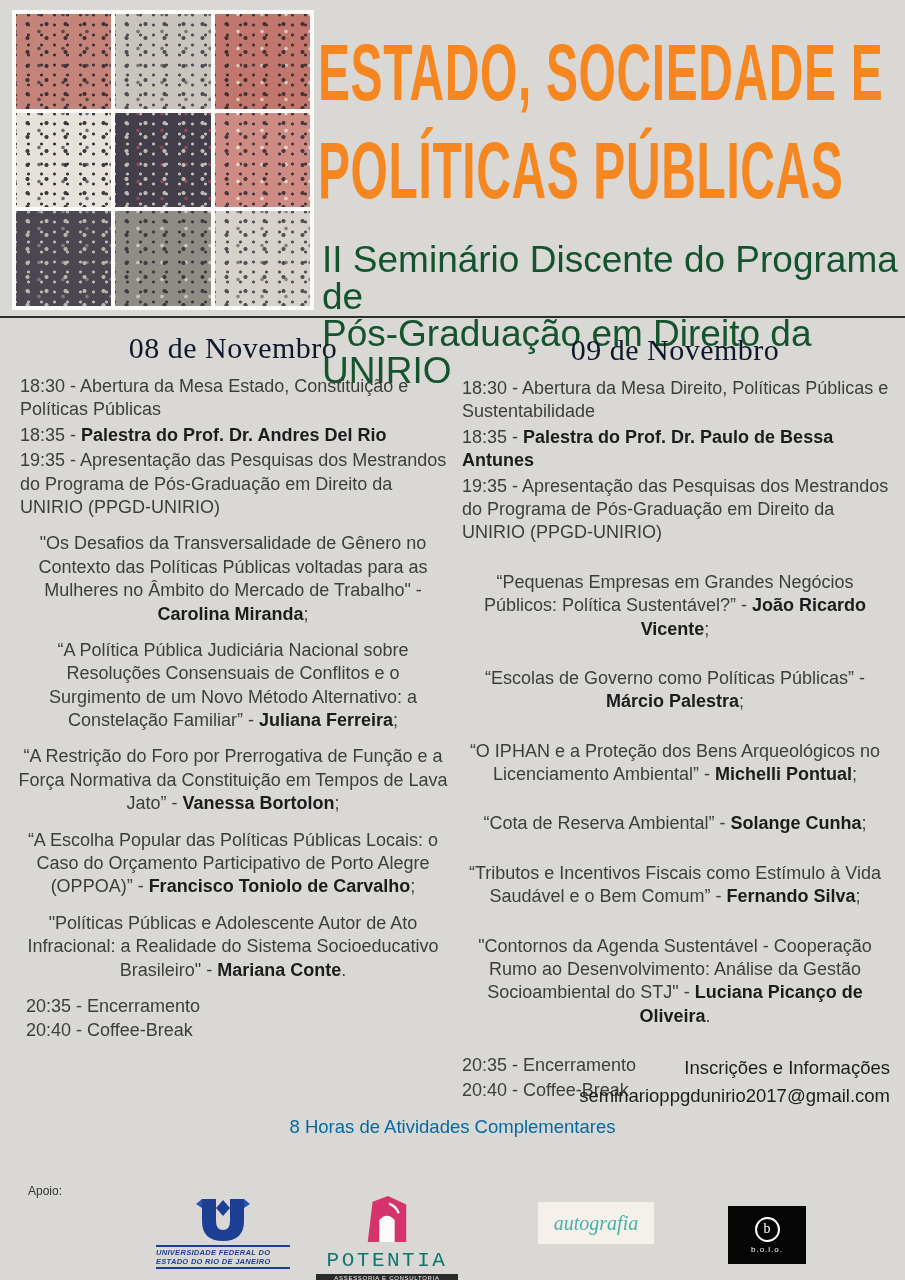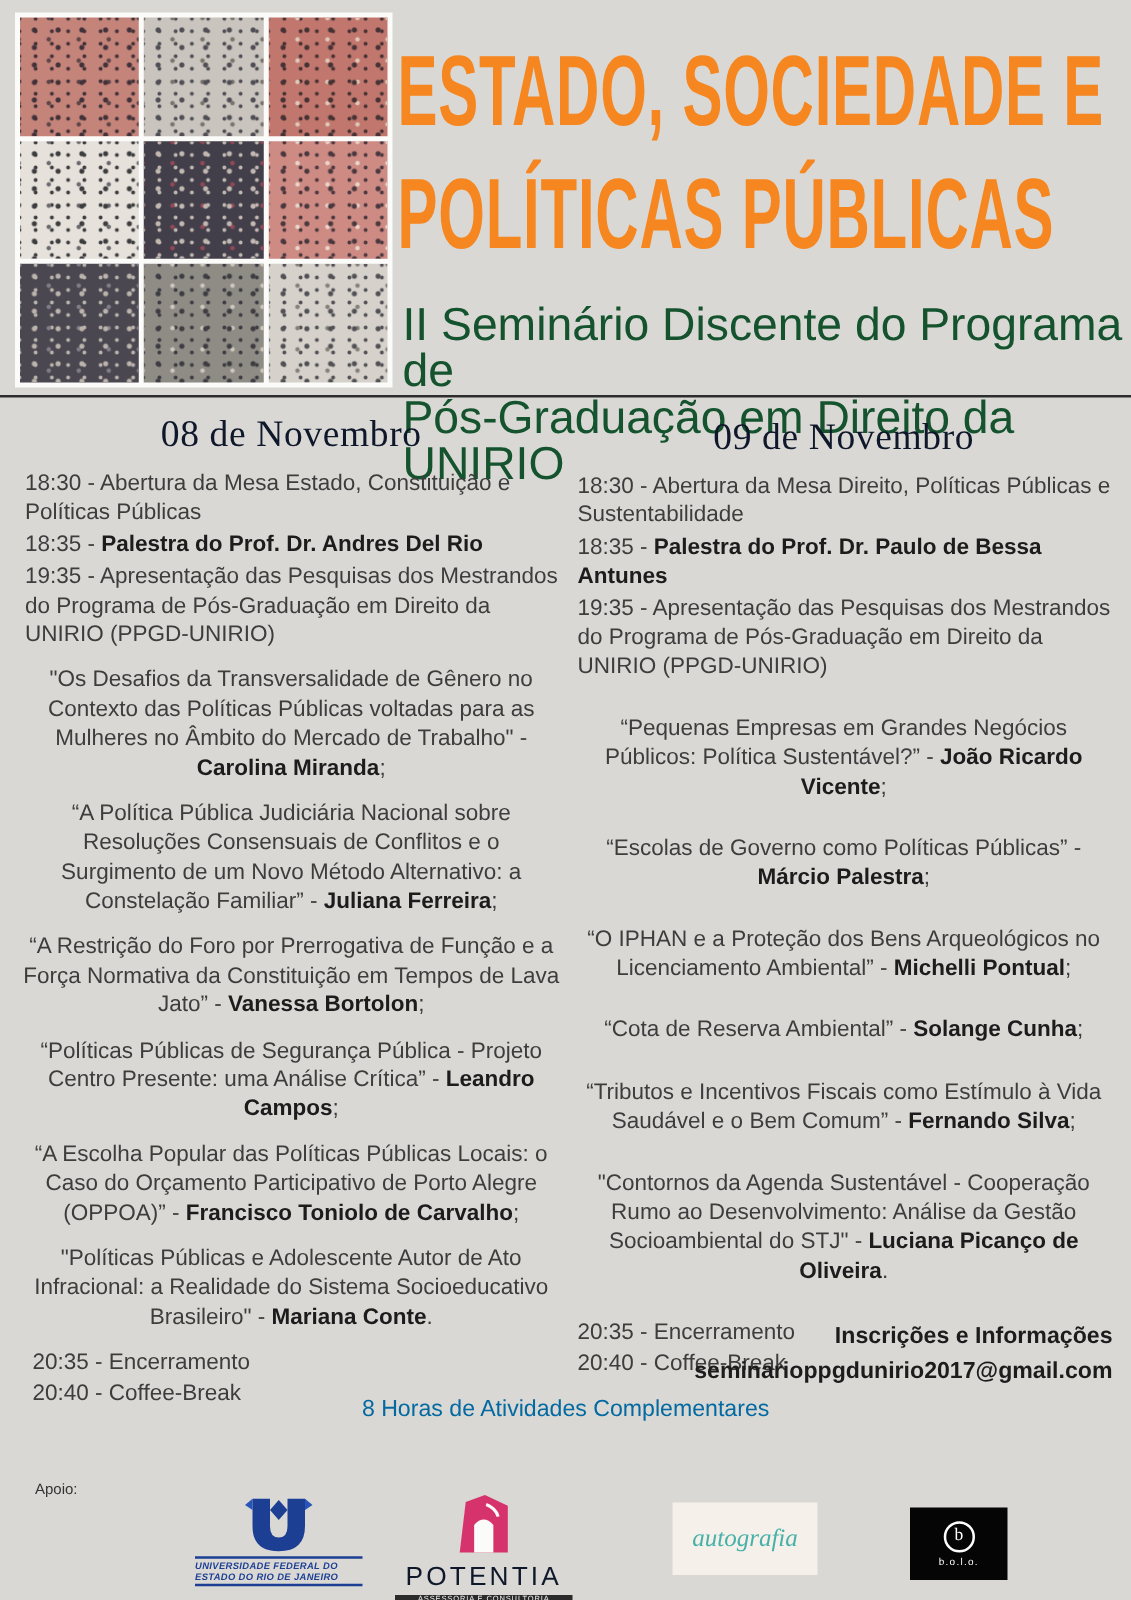--- a/index.html
+++ b/index.html
@@ -51,37 +51,37 @@
     font-size:30px;color:#0f172a;text-align:center;margin-bottom:8px;letter-spacing:.5px;
   }
   .sched{margin:0 0 2px 6px;}
   b{font-weight:700;color:#1c1c1c;}
   .paper{text-align:center;margin:13px 4px;}
   .col-right .paper{margin:26px 4px;}
   .closing{margin:1px 0 1px 12px;}
   .col-right .closing{margin-left:6px;}
 
   
-  .contact{position:absolute;right:15px;top:1054px;text-align:right;font-weight:700;color:#1c1c1c;font-size:18.5px;line-height:28px;}
+  .contact{position:absolute;right:15px;top:1054px;text-align:right;font-weight:400;color:#1c1c1c;font-size:18.5px;line-height:28px;}
   .hours{position:absolute;left:0;top:1116px;width:905px;text-align:center;font-size:18.5px;color:#0369a1;}
   .address{position:absolute;left:0;top:1155px;width:905px;text-align:center;font-size:18.5px;color:#333;}
   .apoio{position:absolute;left:28px;top:1184px;font-size:12px;color:#333;}
 
   
   .logo-unirio{position:absolute;left:156px;top:1198px;width:134px;text-align:left;font-style:italic;}
   .unirio-mark{display:block;margin:0 auto;}
   .unirio-text{
     margin-top:3px;border-top:2px solid #1c3f94;border-bottom:2px solid #1c3f94;
     padding:1px 0;font-size:7.5px;font-weight:700;color:#1c3f94;line-height:9px;letter-spacing:.3px;
   }
   .logo-potentia{position:absolute;left:316px;top:1194px;width:142px;text-align:center;}
-  .potentia-name{font-family:Liberation Sans, sans-serif;font-size:21px;letter-spacing:2.5px;color:#0f172a;margin-top:1px;}
+  .potentia-name{font-family:Liberation Mono, monospace;font-size:21px;letter-spacing:2.5px;color:#0f766e;margin-top:1px;}
   .potentia-caption{display:inline-block;font-size:6px;letter-spacing:.7px;color:#f2f2f2;background:#2b2b2b;padding:1.5px 4px;margin-top:1px;}
   .logo-autografia{
-    position:absolute;left:538px;top:1202px;width:116px;height:58px;background:#f5f0ea;
+    position:absolute;left:538px;top:1202px;width:116px;height:42px;background:#f5f0ea;
     display:flex;align-items:center;justify-content:center;gap:3px;
   }
   .autografia-name{font-family:"Liberation Serif",serif;font-style:italic;font-size:20px;color:#45b1a8;}
   .logo-bolo{
     position:absolute;left:728px;top:1206px;width:78px;height:58px;background:#050505;
     display:flex;flex-direction:column;align-items:center;justify-content:center;gap:3px;
   }
   .bolo-circle{
     width:25px;height:25px;border:2px solid #fff;border-radius:50%;color:#fff;font-size:14px;
     display:flex;align-items:center;justify-content:center;font-family:"Liberation Serif",serif;
@@ -118,21 +118,20 @@
 
   <div class="col col-left">
     <h2 class="date-heading">08 de Novembro</h2>
     <p class="sched">18:30 - Abertura da Mesa Estado, Constituição e Políticas Públicas</p>
     <p class="sched"><span>18:35 - </span><b>Palestra do Prof. Dr. Andres Del Rio</b></p>
     <p class="sched">19:35 - Apresentação das Pesquisas dos Mestrandos do Programa de Pós-Graduação em Direito da UNIRIO (PPGD-UNIRIO)</p>
 
     <p class="paper"><span>"Os Desafios da Transversalidade de Gênero no Contexto das Políticas Públicas voltadas para as Mulheres no Âmbito do Mercado de Trabalho" - </span><b>Carolina Miranda</b><span>;</span></p>
     <p class="paper"><span>“A Política Pública Judiciária Nacional sobre Resoluções Consensuais de Conflitos e o Surgimento de um Novo Método Alternativo: a Constelação Familiar” - </span><b>Juliana Ferreira</b><span>;</span></p>
     <p class="paper"><span>“A Restrição do Foro por Prerrogativa de Função e a Força Normativa da Constituição em Tempos de Lava Jato” - </span><b>Vanessa Bortolon</b><span>;</span></p>
-    <p class="paper"><span>“Políticas Públicas de Segurança Pública - Projeto Centro Presente: uma Análise Crítica” - </span><b>Leandro Campos</b><span>;</span></p>
     <p class="paper"><span>“A Escolha Popular das Políticas Públicas Locais: o Caso do Orçamento Participativo de Porto Alegre (OPPOA)” - </span><b>Francisco Toniolo de Carvalho</b><span>;</span></p>
     <p class="paper"><span>"Políticas Públicas e Adolescente Autor de Ato Infracional: a Realidade do Sistema Socioeducativo Brasileiro" - </span><b>Mariana Conte</b><span>.</span></p>
 
     <p class="closing">20:35 - Encerramento</p>
     <p class="closing">20:40 - Coffee-Break</p>
   </div>
 
   <div class="col col-right">
     <h2 class="date-heading">09 de Novembro</h2>
     <p class="sched">18:30 - Abertura da Mesa Direito, Políticas Públicas e Sustentabilidade</p>

